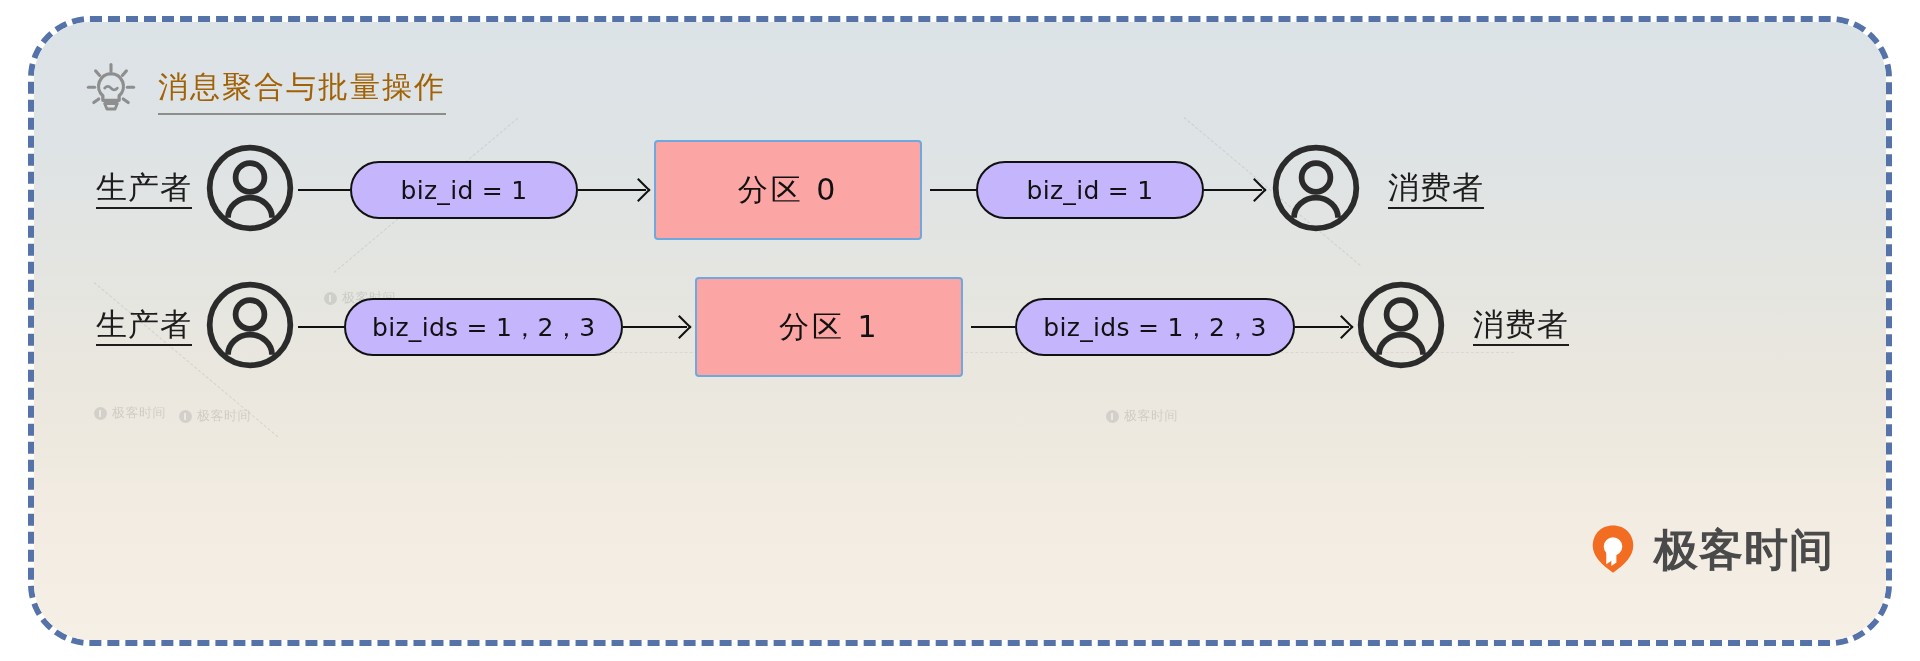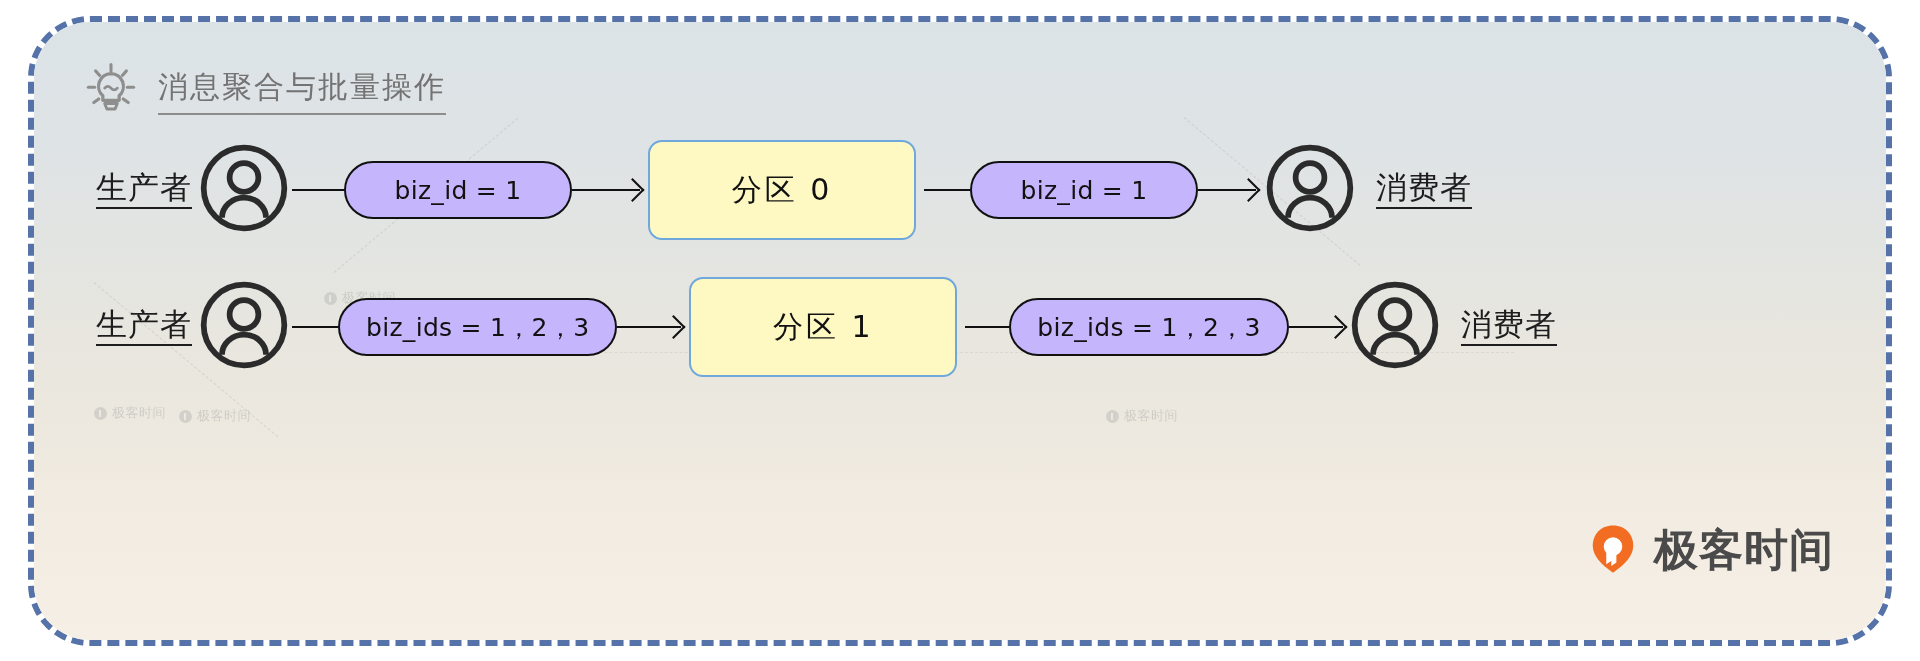--- a/index.html
+++ b/index.html
@@ -92,21 +92,21 @@
     position: absolute;
     left: 48px;
     top: 38px;
     display: flex;
     align-items: center;
     gap: 18px;
     z-index: 3;
   }
   #title-text {
     font-size: 30px;
-    color: #737373;
+    color: #a16207;
     letter-spacing: 2px;
     border-bottom: 2px solid #8d8d8d;
     padding-bottom: 5px;
     font-family: "DejaVu Sans", sans-serif;
   }
 
   
   .flow-row {
     position: absolute;
     left: 0;
@@ -115,21 +115,21 @@
     display: flex;
     align-items: center;
     z-index: 3;
   }
   #row-0 { top: 108px; }
   #row-1 { top: 245px; }
 
   .role {
     display: flex;
     align-items: center;
-    gap: 4px;
+    gap: 10px;
   }
   .role-label {
     font-size: 31px;
     color: #1d1d1d;
     letter-spacing: 1px;
     border-bottom: 2.5px solid #1d1d1d;
     padding-bottom: 3px;
     line-height: 1.05;
     font-family: "DejaVu Sans", sans-serif;
     white-space: nowrap;
@@ -176,23 +176,23 @@
     font-size: 25px;
     color: #111;
     white-space: nowrap;
     font-family: "DejaVu Sans", sans-serif;
     flex: none;
     letter-spacing: .3px;
   }
 
   
   .partition {
-    background: #fef9c3;
+    background: #fca5a5;
     border: 2.4px solid #6FA8DC;
-    border-radius: 14px;
+    border-radius: 4px;
     width: 268px;
     height: 100px;
     display: flex;
     align-items: center;
     justify-content: center;
     font-size: 30px;
     color: #111;
     letter-spacing: 3px;
     font-family: "DejaVu Sans", sans-serif;
     flex: none;

